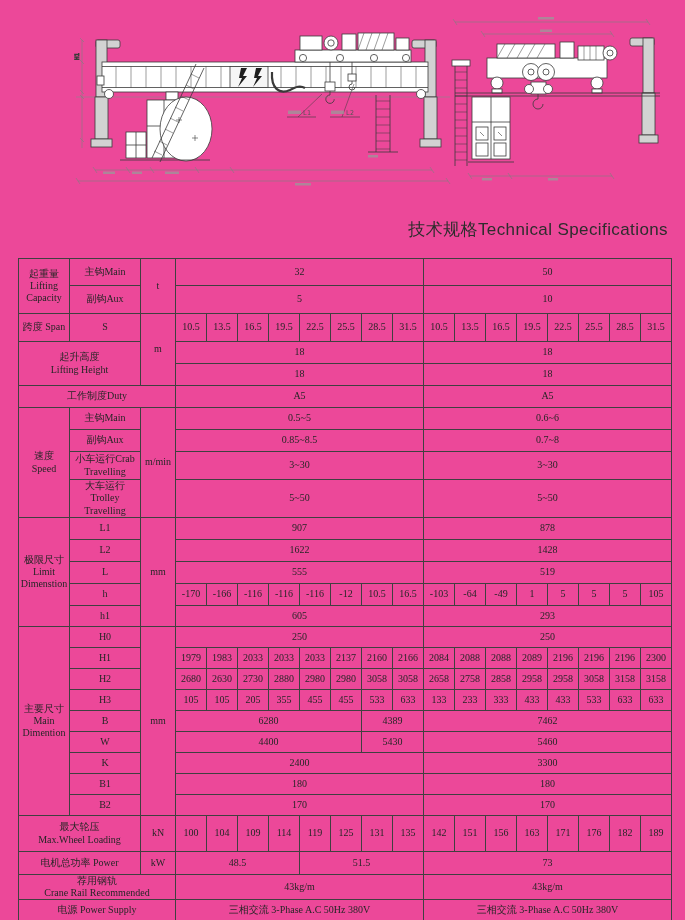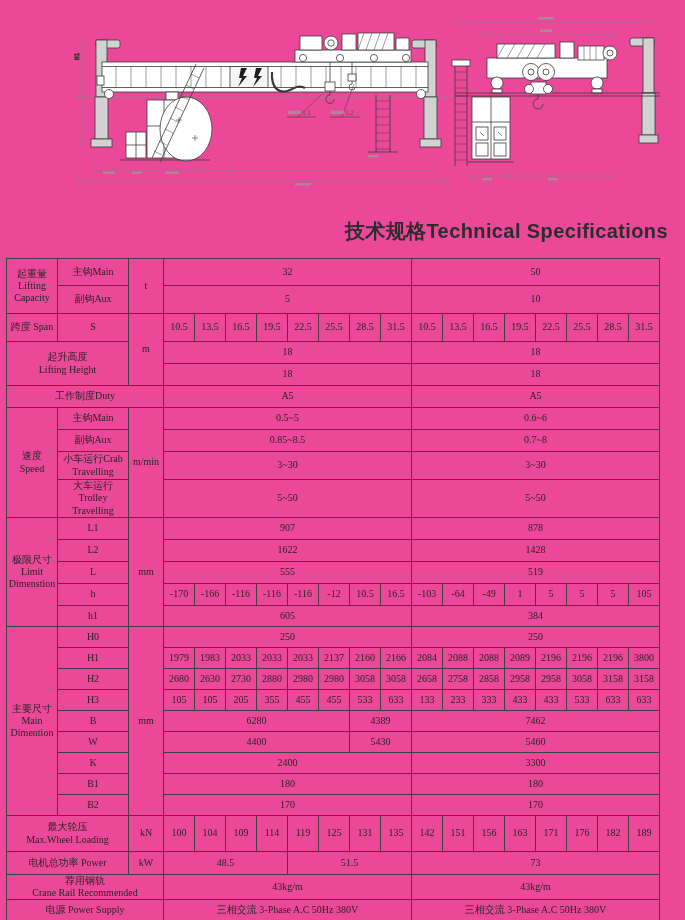--- a/index.html
+++ b/index.html
@@ -1,22 +1,22 @@
 <!DOCTYPE html>
 <html><head>
 <meta charset="utf-8">
 <style>
   html,body{margin:0;padding:0;background:#e8e8e8;}
   .page{position:relative;width:685px;height:920px;background:#ec4899;overflow:hidden;
         font-family:"Liberation Sans",sans-serif;color:#2a2a2a;}
   .drawing{position:absolute;top:0;left:0;width:685px;height:212px;}
   svg text{font-family:"DejaVu Sans Mono",monospace;fill:#555;}
   .title{position:absolute;top:218px;left:0;width:668px;text-align:right;
-         font-size:20px;letter-spacing:.4px;color:#2d2d2d;font-weight:700;}
-  table.specs{position:absolute;top:258px;left:6px;width:650px;border-collapse:collapse;
+         font-size:17px;letter-spacing:.4px;color:#2d2d2d;font-weight:400;}
+  table.specs{position:absolute;top:258px;left:18px;width:650px;border-collapse:collapse;
          table-layout:fixed;font-family:"Liberation Serif","DejaVu Serif",serif;
          border:1.5px solid #333;}
   table.specs td{border:1px solid #404040;text-align:center;vertical-align:middle;
          font-size:10px;line-height:1.22;padding:0 1px;overflow:hidden;color:#262626;}
 </style>
 </head>
 <body>
 
 <div class="page">
 
@@ -342,21 +342,21 @@
           <td>-49</td>
           <td>1</td>
           <td>5</td>
           <td>5</td>
           <td>5</td>
           <td>105</td>
         </tr>
         <tr style="height: 21px;">
           <td>h1</td>
           <td colspan="8">605</td>
-          <td colspan="8">384</td>
+          <td colspan="8">293</td>
         </tr>
         <tr style="height: 21px;">
           <td rowspan="9">主要尺寸<br>Main<br>Dimention</td>
           <td>H0</td>
           <td rowspan="9">mm</td>
           <td colspan="8">250</td>
           <td colspan="8">250</td>
         </tr>
         <tr style="height: 21px;">
           <td>H1</td>
@@ -368,21 +368,21 @@
           <td>2137</td>
           <td>2160</td>
           <td>2166</td>
           <td>2084</td>
           <td>2088</td>
           <td>2088</td>
           <td>2089</td>
           <td>2196</td>
           <td>2196</td>
           <td>2196</td>
-          <td>3800</td>
+          <td>2300</td>
         </tr>
         <tr style="height: 21px;">
           <td>H2</td>
           <td>2680</td>
           <td>2630</td>
           <td>2730</td>
           <td>2880</td>
           <td>2980</td>
           <td>2980</td>
           <td>3058</td>

